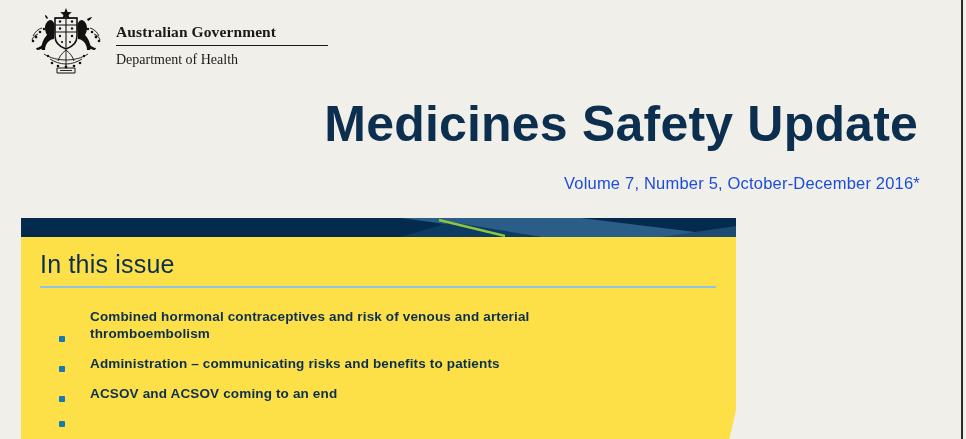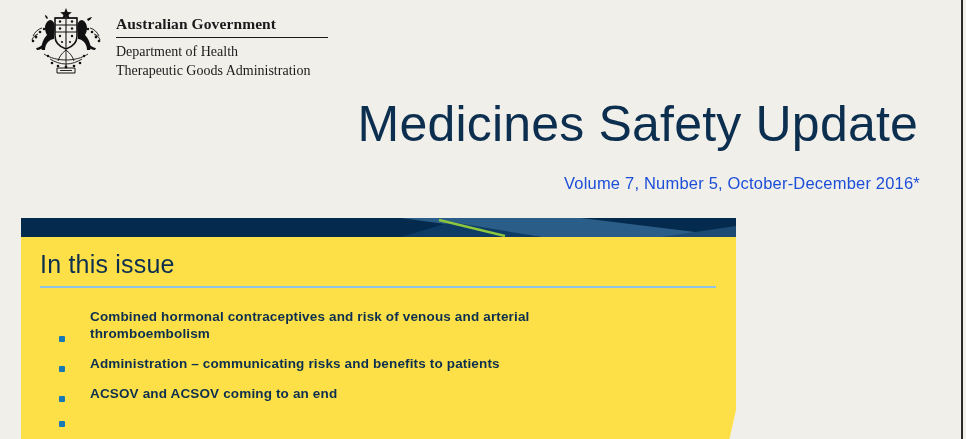--- a/index.html
+++ b/index.html
@@ -43,20 +43,21 @@
     padding-top: 8px;
   }
   .gov-line1 {
     font-family: "Liberation Serif", serif;
     font-weight: bold;
     font-size: 15.5px;
     color: #1a1a1a;
     letter-spacing: 0.1px;
     line-height: 19px;
     white-space: nowrap;
+    margin-top: 8px;
   }
   .gov-rule {
     width: 212px;
     height: 1px;
     background: #1a1a1a;
     margin: 4px 0 5px 0;
   }
   .gov-line2 {
     font-family: "Liberation Serif", serif;
     font-weight: normal;
@@ -73,21 +74,21 @@
     line-height: 19px;
     white-space: nowrap;
   }
 
   
   .masthead-title {
     position: absolute;
     right: 48px;
     top: 95px;
     font-size: 50px;
-    font-weight: 400;
+    font-weight: 700;
     color: #0d2f4f;
     letter-spacing: 0.2px;
     line-height: 58px;
     white-space: nowrap;
     text-align: right;
   }
   .masthead-sub {
     position: absolute;
     right: 46px;
     top: 174px;
@@ -229,21 +230,20 @@
 
         <path d="M33 62 h18 v5 h-18z" fill="none" stroke="#111111" stroke-width="1"></path>
         <path d="M36 64.5 h12" stroke="#111111" stroke-width="0.9"></path>
       </g>
     </svg>
   </span>
   <div class="gov-text">
     <div class="gov-line1">Australian Government</div>
     <div class="gov-rule"></div>
     <div class="gov-line2">Department of Health</div>
-    <div class="gov-line3">Therapeutic Goods Administration</div>
   </div>
 </div>
 
 <div class="masthead-title">Medicines Safety Update</div>
 <div class="masthead-sub">Volume 7, Number 5, October-December 2016*</div>
 
 <div class="issue-panel">
 
   <div class="issue-banner">
     <svg width="715" height="19" viewBox="0 0 715 19" preserveAspectRatio="none" aria-hidden="true">

